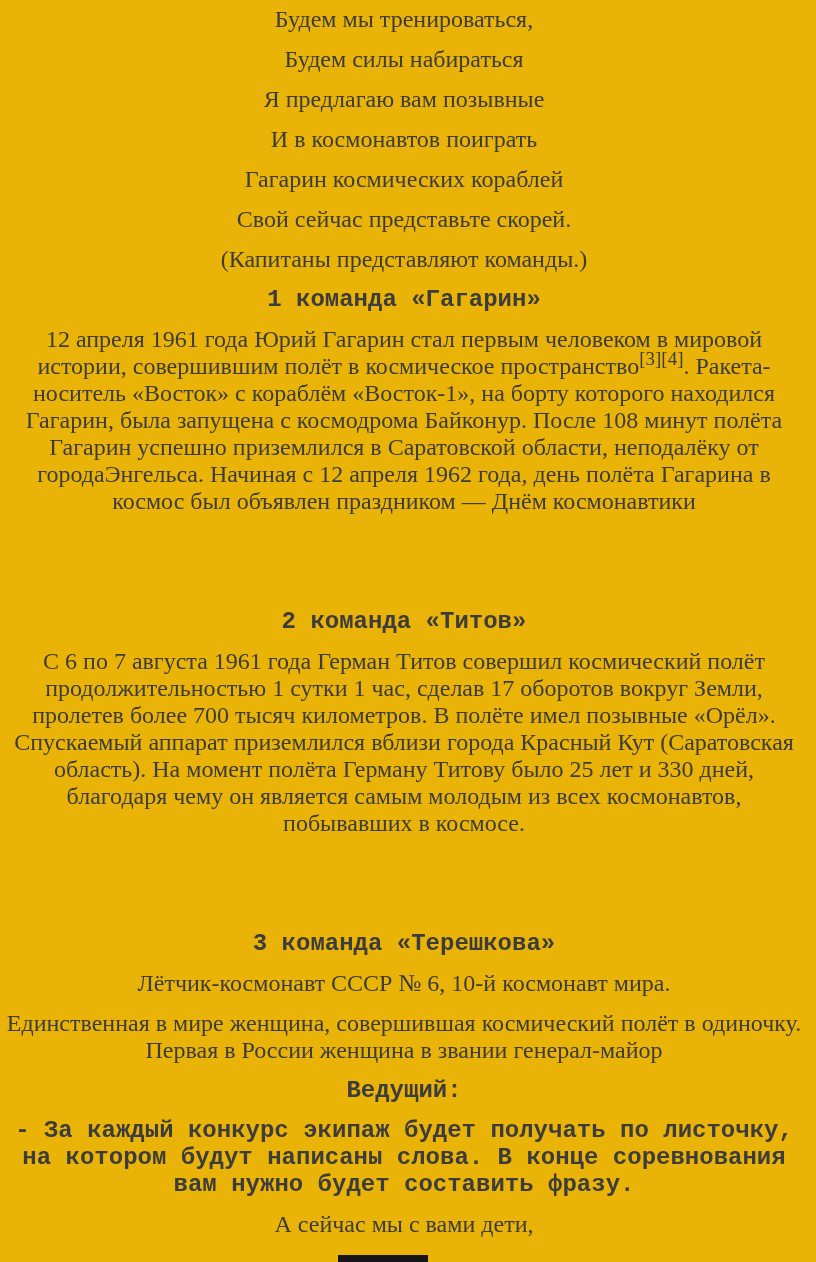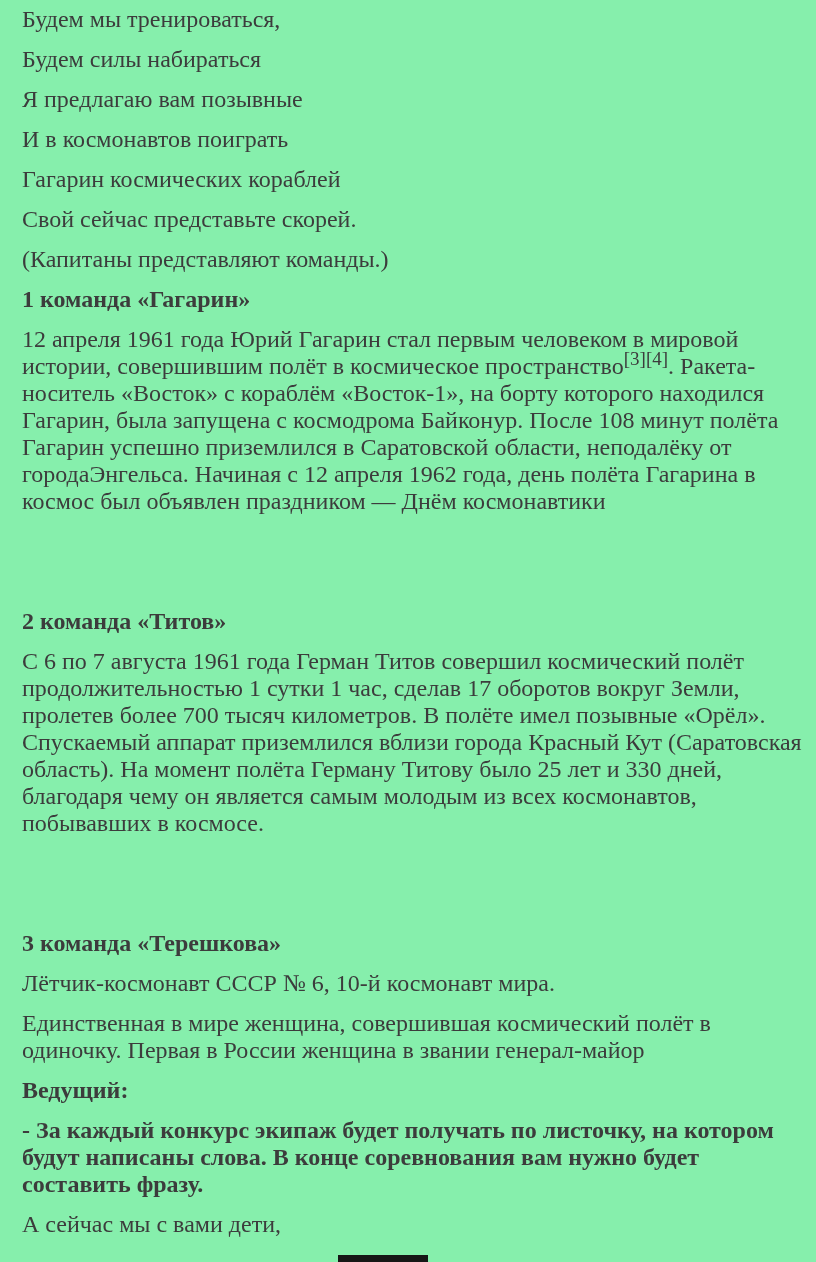--- a/index.html
+++ b/index.html
@@ -4,35 +4,37 @@
 <style>
   html, body {
     margin: 0;
     padding: 0;
     background: #ffffff;
   }
   .page {
     position: relative;
     width: 816px;
     height: 1262px;
-    background: #86efac;
+    background: #eab308;
     overflow: hidden;
     box-sizing: border-box;
-    padding: 6px 14px 0 22px;
+    padding: 6px 14px 0 6px;
     font-family: "Liberation Serif", "DejaVu Serif", serif;
     font-size: 24px;
     line-height: 27px;
     color: #3c3c3c;
+    text-align: center;
   }
   .para {
     margin: 0 0 13px 0;
     min-height: 27px;
   }
   .heading {
     font-weight: bold;
+    font-family: Liberation Mono, monospace;
   }
   .blank {
     min-height: 27px;
   }
   sup.refs {
     font-size: 19px;
     line-height: 0;
     vertical-align: super;
   }
   .bottom-strip {

